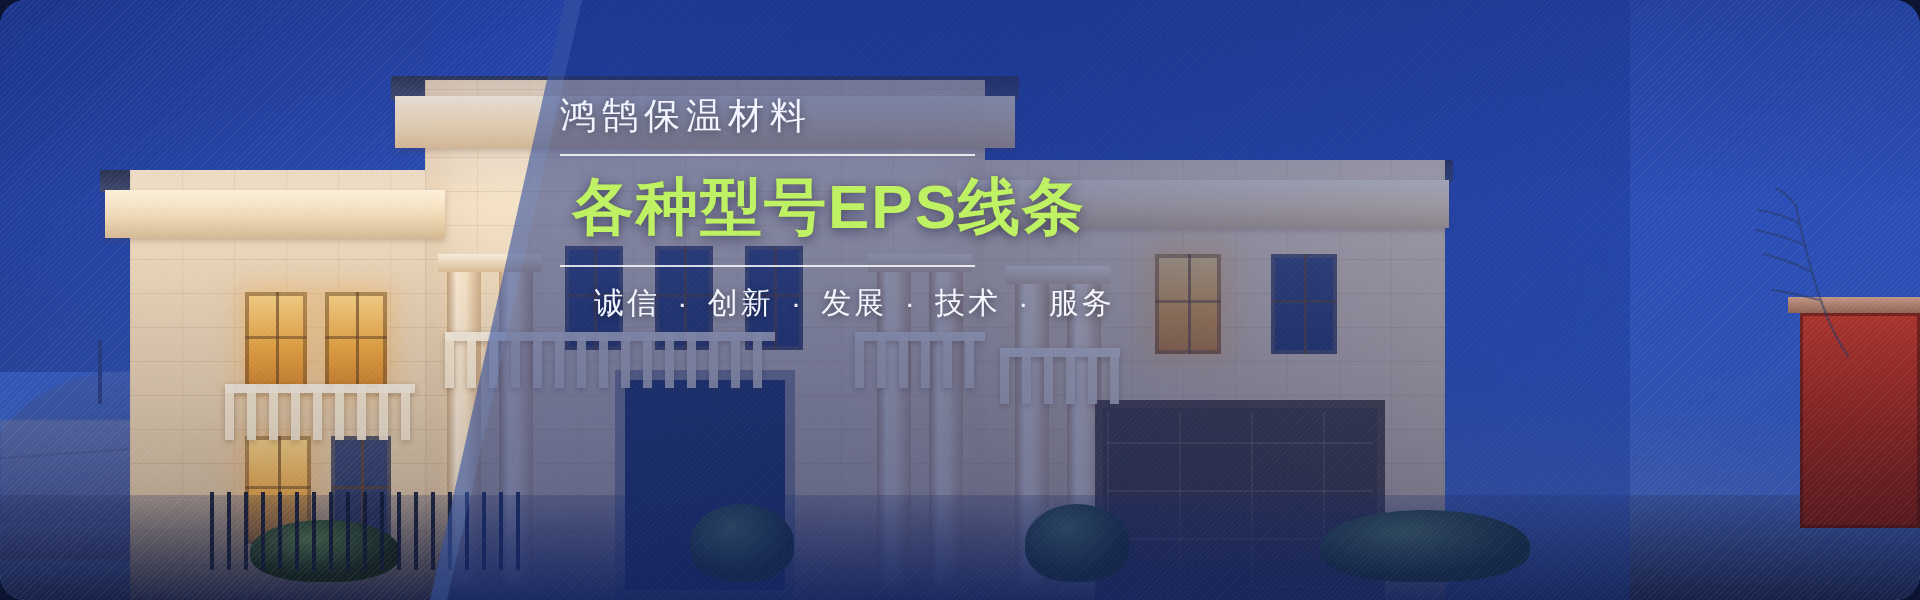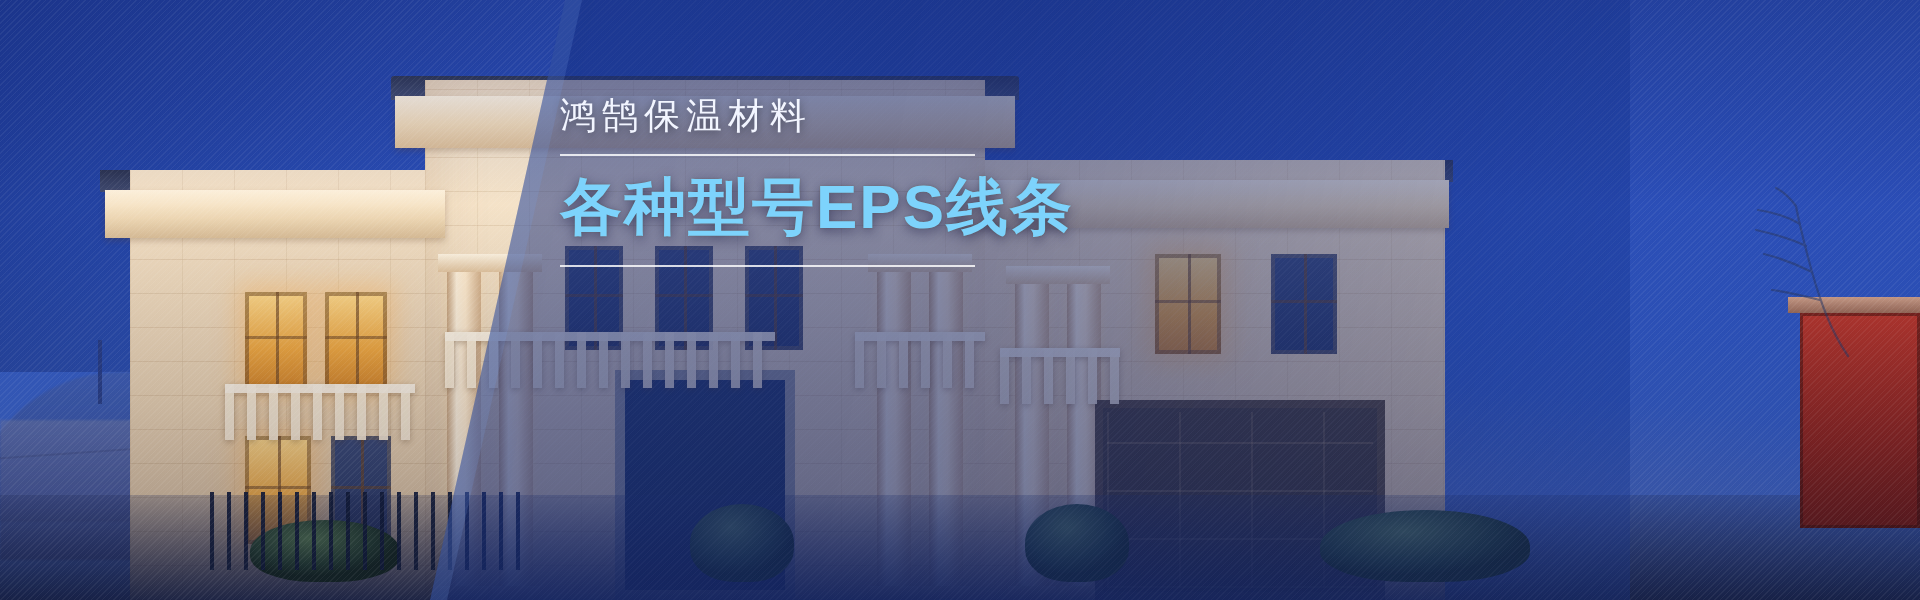--- a/index.html
+++ b/index.html
@@ -9,20 +9,21 @@
     background: #0b1430;
   }
   #banner {
     position: relative;
     width: 1920px;
     height: 600px;
     overflow: hidden;
     font-family: "Liberation Sans", "DejaVu Sans", sans-serif;
     background: #2a4fb5;
     user-select: none;
+    border-radius: 26px;
   }
 
   
   .photo { position: absolute; inset: 0; overflow: hidden; }
 
   
   .sky {
     position: absolute; inset: 0;
     background:
       radial-gradient(120% 80% at 50% 105%, rgba(255,214,150,0.30) 0%, rgba(255,190,120,0.10) 26%, rgba(0,0,0,0) 56%),
@@ -251,23 +252,23 @@
   .rule {
     width: 415px; height: 2px;
     background: rgba(255,255,255,.82);
     margin: 0 0 14px 0;
   }
   .headline {
     font-size: 62px;
     font-weight: 700;
     line-height: 1.18;
     letter-spacing: 2px;
-    color: #7dd3fc;
+    color: #bef264;
     text-shadow: 0 3px 12px rgba(20,20,60,.55), 0 0 2px rgba(120,90,0,.35);
-    margin: 0;
+    margin: 12px;
     white-space: nowrap;
   }
   .headline .l2 { letter-spacing: 4px; }
   .rule2 {
     width: 415px; height: 2px;
     background: rgba(255,255,255,.82);
     margin: 22px 0 16px 0;
   }
   .tagline {
     font-size: 30px;
@@ -401,15 +402,16 @@
   <div class="panel"></div>
   <div class="panel-edge"></div>
 
   <div class="copy">
     <div class="brand">鸿鹄保温材料</div>
     <div class="rule"></div>
     <div class="headline">
       <div>各种型号EPS线条</div>
     </div>
     <div class="rule2"></div>
+    <div class="tagline"><span>诚信</span><span class="dot"> · </span><span>创新</span><span class="dot"> · </span><span>发展</span><span class="dot"> · </span><span>技术</span><span class="dot"> · </span><span>服务</span></div>
   </div>
 
 </div>
 
 </body></html>

